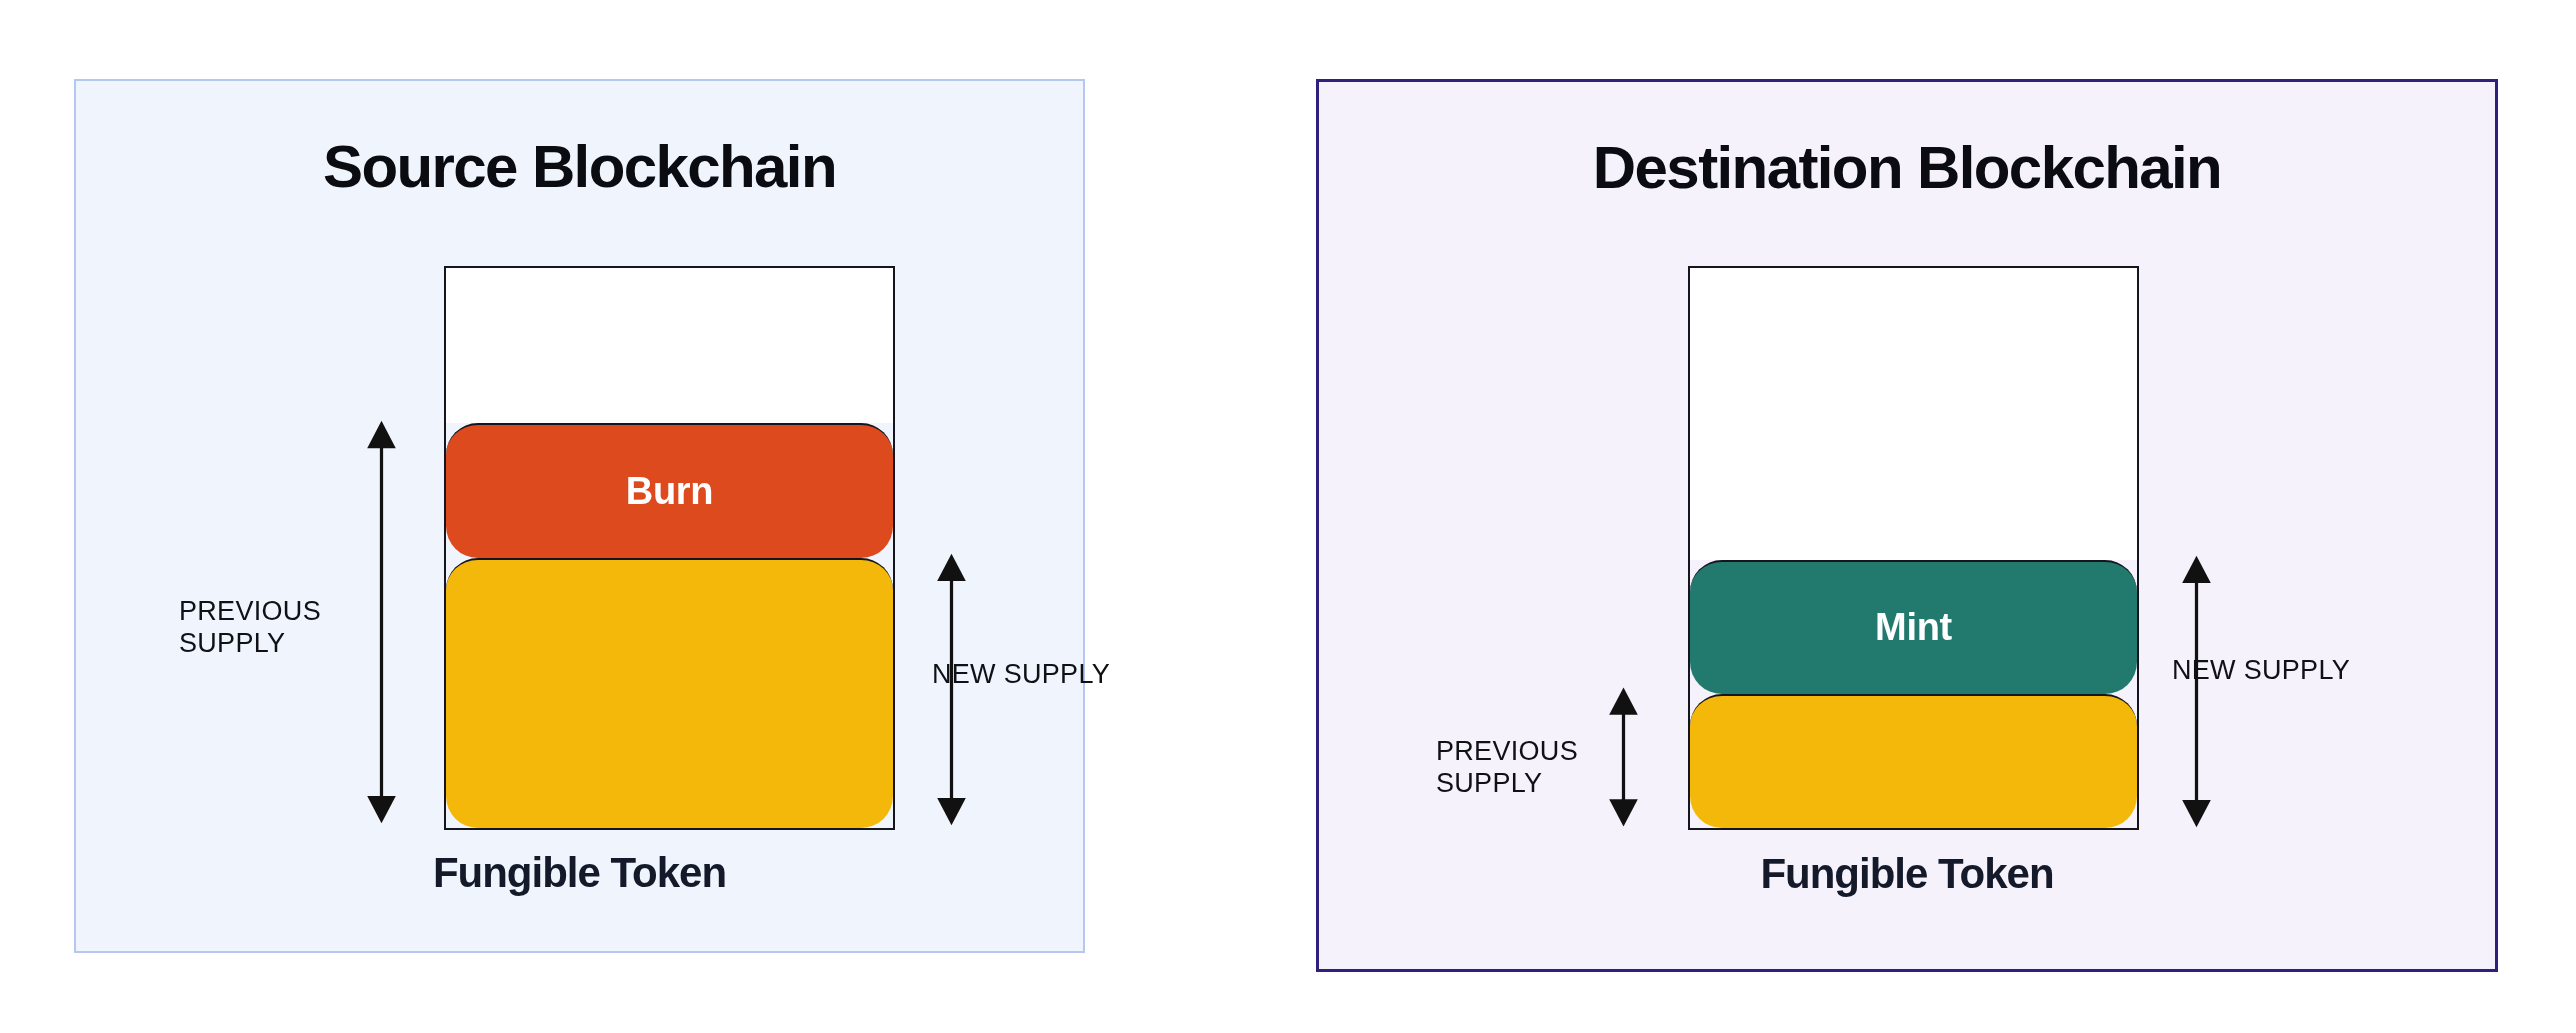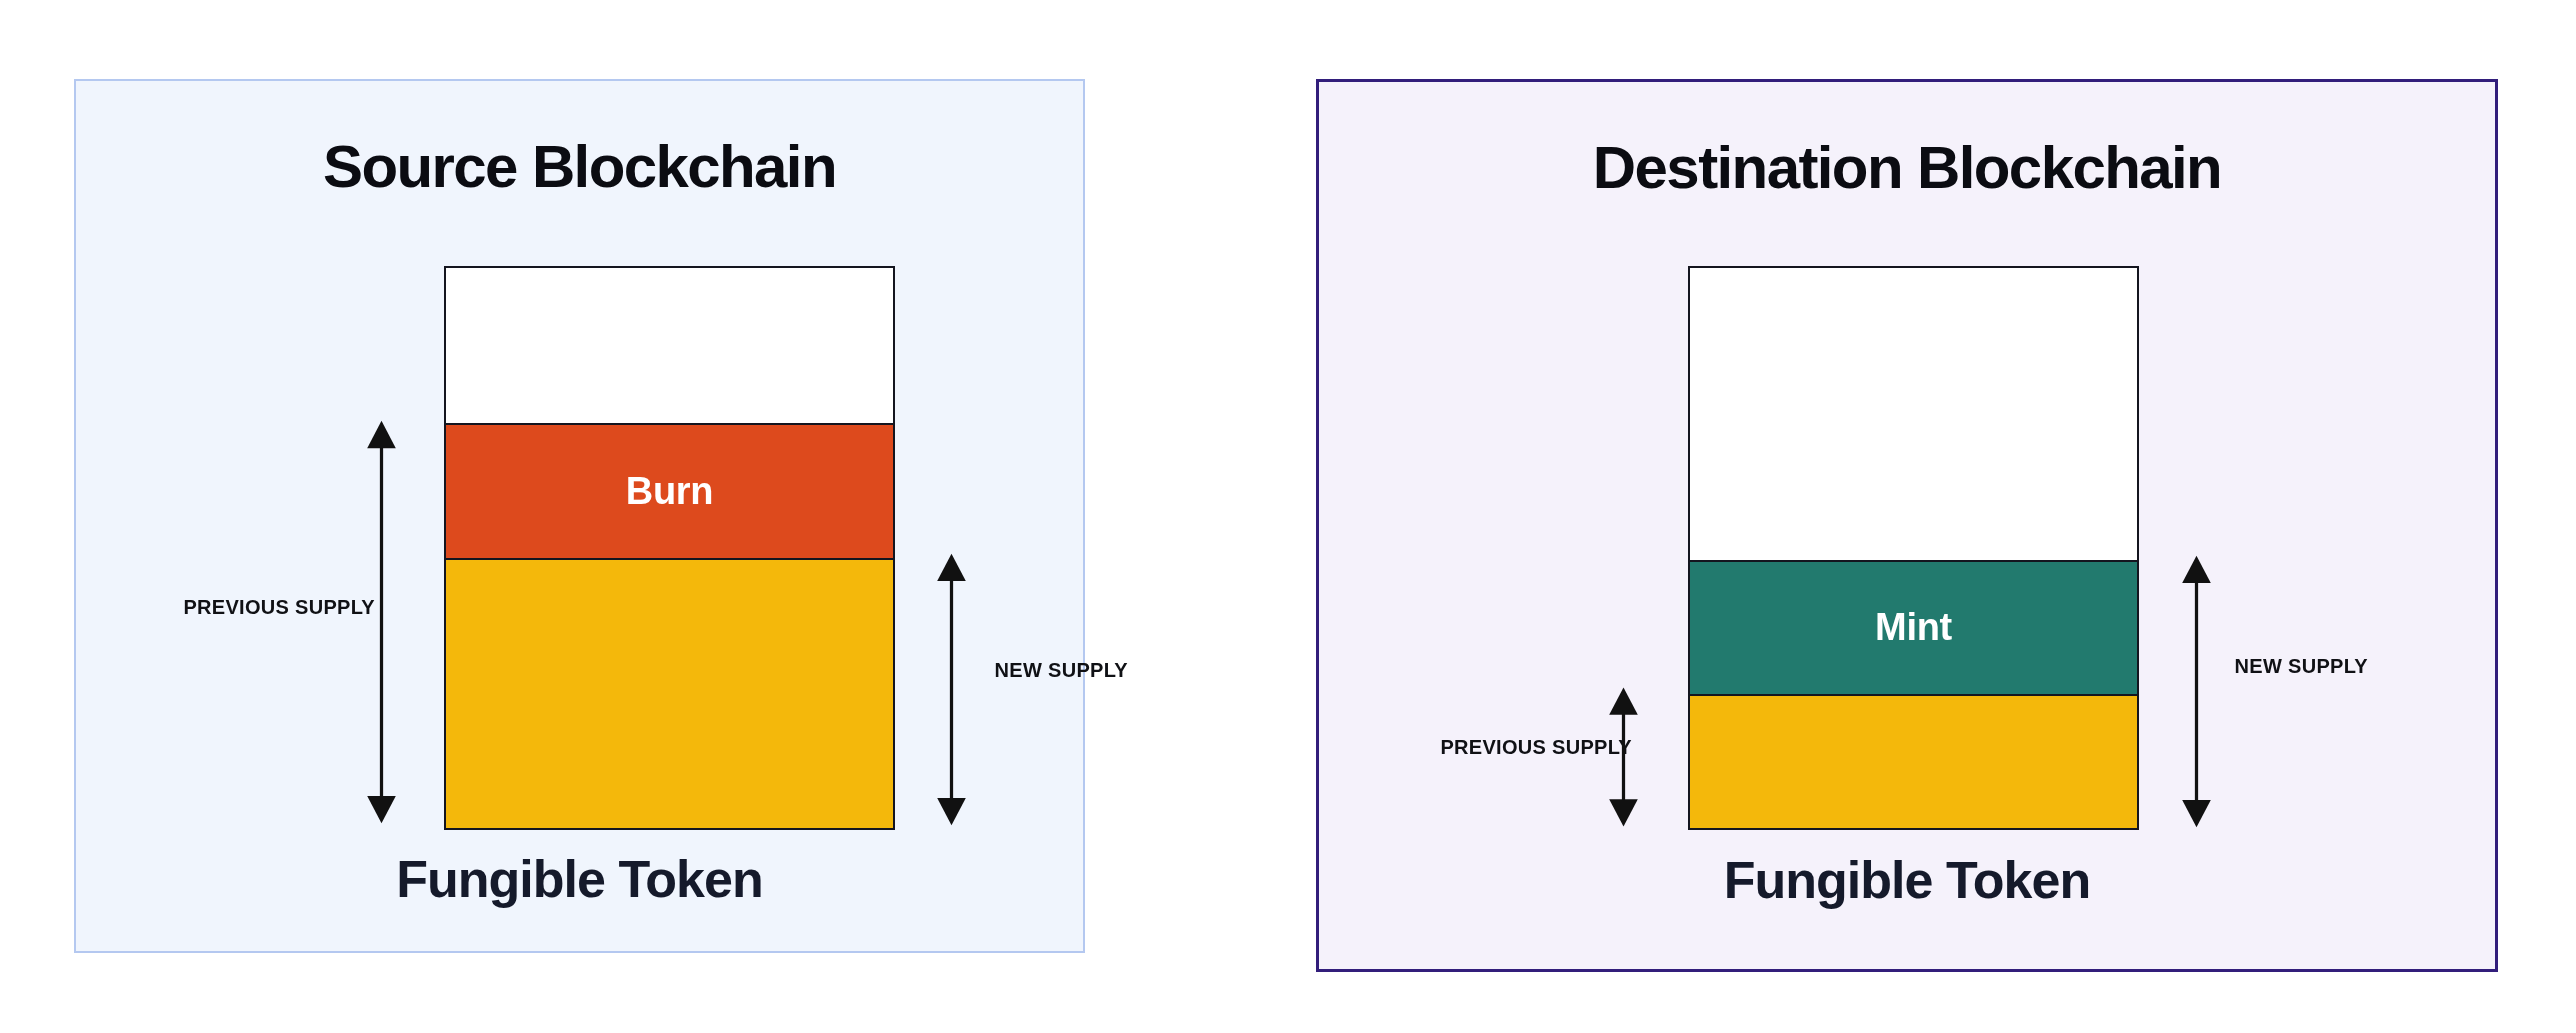--- a/index.html
+++ b/index.html
@@ -42,44 +42,44 @@
     display: flex;
     flex-direction: column;
   }
   .panel-source .token-bar { left: 368px; top: 185px; }
   .panel-destination .token-bar { left: 369px; top: 184px; }
 
   .bar-section {
     box-sizing: border-box;
     display: flex; align-items: center; justify-content: center;
   }
-  .bar-section + .bar-section { border-top: 2px solid; border-top-color: inherit; }
+  .bar-section + .bar-section { border-top: 2px solid; border-top-color: inherit; border-radius: 32px; }
 
   .bar-section-label {
     font-size: 38px; font-weight: bold;
     letter-spacing: -0.3px;
   }
 
   .supply-label {
     position: absolute;
     width: 196px;
-    text-align: right;
-    font-size: 20px; font-weight: bold;
+    text-align: left;
+    font-size: 27px; font-weight: normal;
     line-height: 1.18;
     letter-spacing: 0.3px;
     color: #101115;
     white-space: normal;
   }
   .supply-arrow { position: absolute; }
 
   .panel-caption {
     position: absolute;
     left: 0; top: 768px; width: 100%;
     text-align: center;
-    font-size: 52px; font-weight: bold;
+    font-size: 42px; font-weight: bold;
     letter-spacing: -1px;
     color: #151a2b;
   }
 </style>
 </head>
 <body>
 
 <div class="canvas" style="background: rgb(255, 255, 255);">
 
   <div class="panel panel-source" style="background: rgb(240, 245, 253); border-color: rgb(180, 200, 240);">

